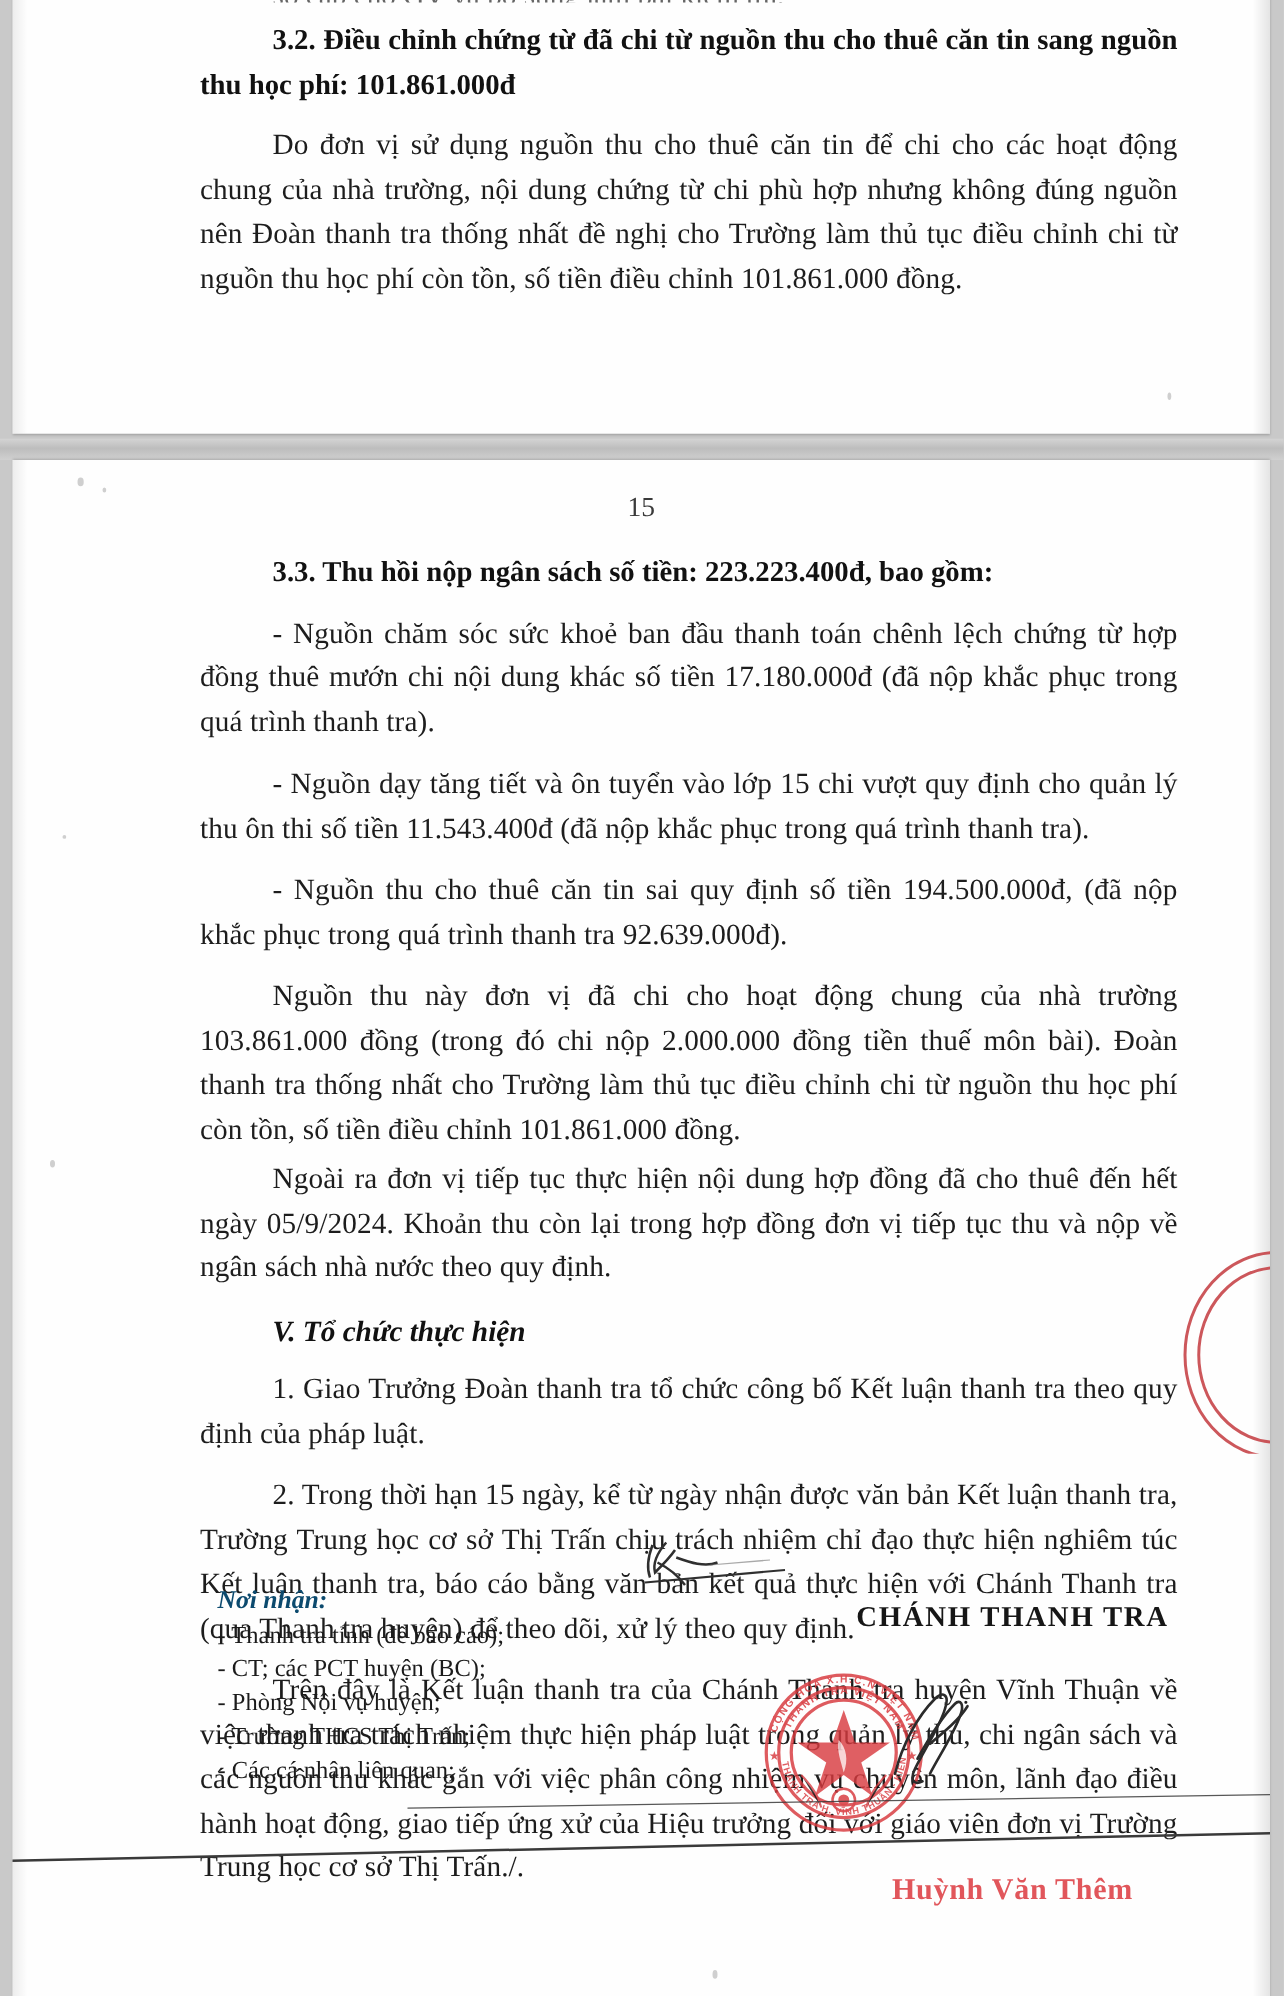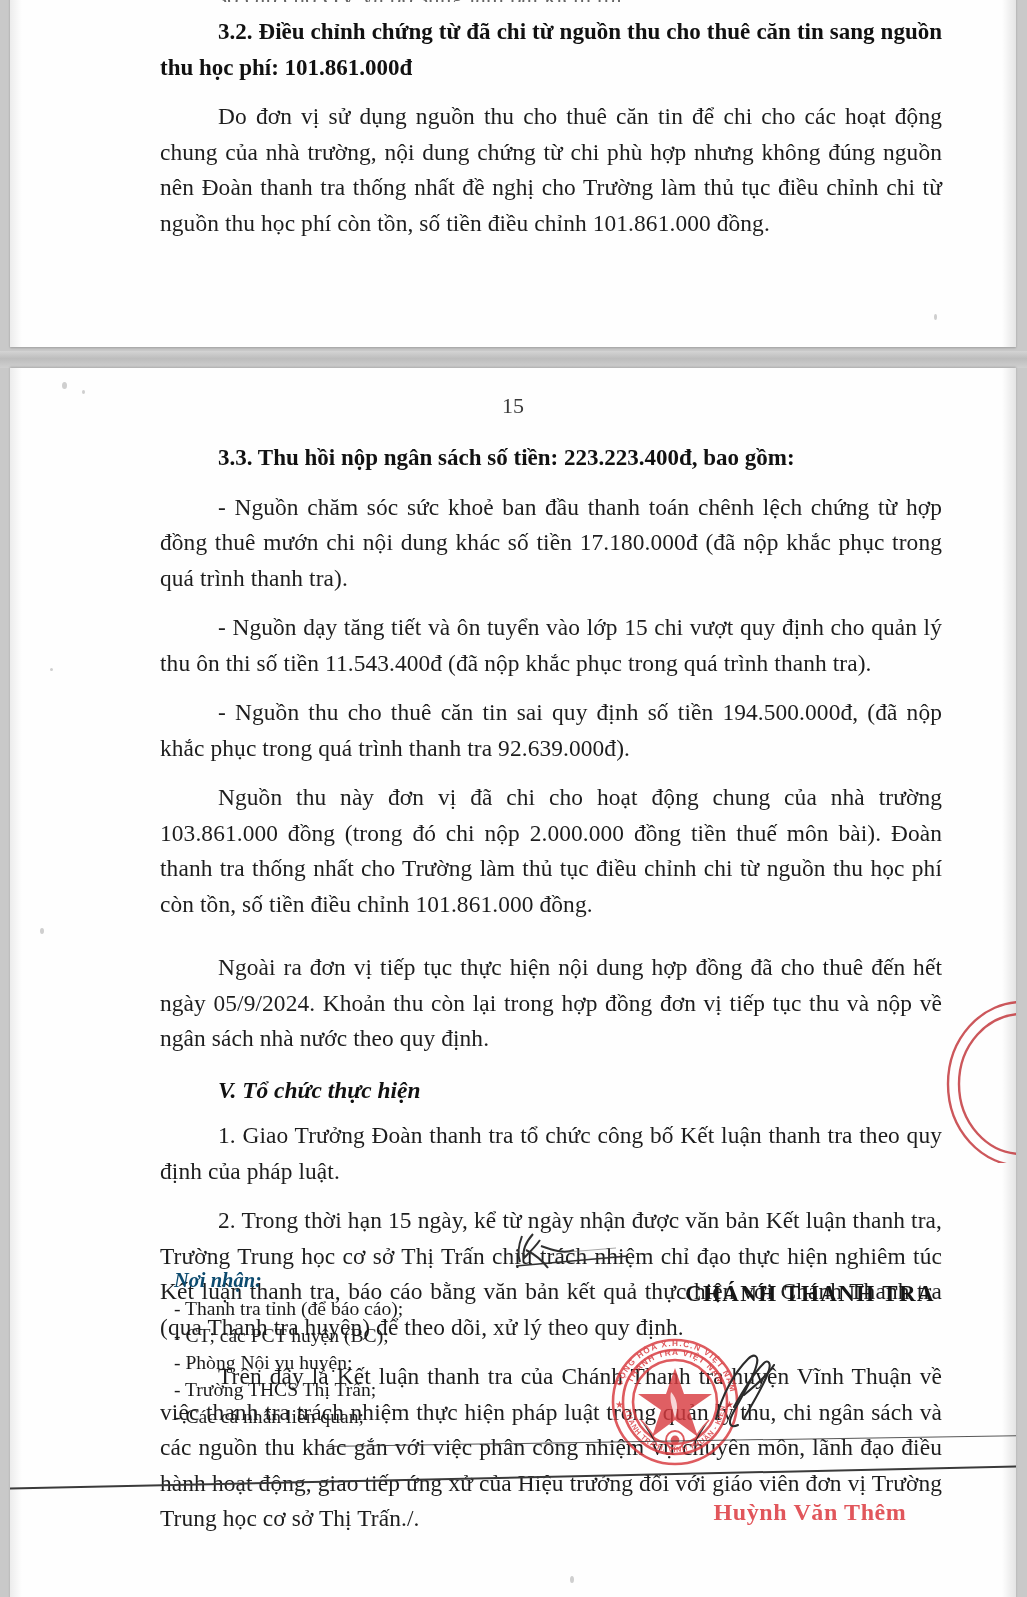--- a/index.html
+++ b/index.html
@@ -198,21 +198,21 @@
   <div class="pageno" style="top:25px;">15</div>
 
   <div class="col" style="top:72px;">
     <h3 class="head">3.3. Thu hồi nộp ngân sách số tiền: 223.223.400đ, bao gồm:</h3>
 
     <p class="body dash" style="margin-top:14px;">- Nguồn chăm sóc sức khoẻ ban đầu thanh toán chênh lệch chứng từ hợp đồng thuê mướn chi nội dung khác số tiền 17.180.000đ (đã nộp khắc phục trong quá trình thanh tra).</p>
     <p class="body dash" style="margin-top:14px;">- Nguồn dạy tăng tiết và ôn tuyển vào lớp 15 chi vượt quy định cho quản lý thu ôn thi số tiền 11.543.400đ (đã nộp khắc phục trong quá trình thanh tra).</p>
     <p class="body dash" style="margin-top:14px;">- Nguồn thu cho thuê căn tin sai quy định số tiền 194.500.000đ, (đã nộp khắc phục trong quá trình thanh tra 92.639.000đ).</p>
 
     <p class="body" style="margin-top:14px;">Nguồn thu này đơn vị đã chi cho hoạt động chung của nhà trường 103.861.000 đồng (trong đó chi nộp 2.000.000 đồng tiền thuế môn bài). Đoàn thanh tra thống nhất cho Trường làm thủ tục điều chỉnh chi từ nguồn thu học phí còn tồn, số tiền điều chỉnh 101.861.000 đồng.</p>
-    <p class="body" style="margin-top:28px;">Ngoài ra đơn vị tiếp tục thực hiện nội dung hợp đồng đã cho thuê đến hết ngày 05/9/2024. Khoản thu còn lại trong hợp đồng đơn vị tiếp tục thu và nộp về ngân sách nhà nước theo quy định.</p>
+    <p class="body" style="margin-top:4px;">Ngoài ra đơn vị tiếp tục thực hiện nội dung hợp đồng đã cho thuê đến hết ngày 05/9/2024. Khoản thu còn lại trong hợp đồng đơn vị tiếp tục thu và nộp về ngân sách nhà nước theo quy định.</p>
 
     <h4 class="sec" style="margin-top:16px;font-style:italic;">V. Tổ chức thực hiện</h4>
 
     <p class="body" style="margin-top:10px;">1. Giao Trưởng Đoàn thanh tra tổ chức công bố Kết luận thanh tra theo quy định của pháp luật.</p>
     <p class="body" style="margin-top:14px;">2. Trong thời hạn 15 ngày, kể từ ngày nhận được văn bản Kết luận thanh tra, Trường Trung học cơ sở Thị Trấn chịu trách nhiệm chỉ đạo thực hiện nghiêm túc Kết luận thanh tra, báo cáo bằng văn bản kết quả thực hiện với Chánh Thanh tra (qua Thanh tra huyện) để theo dõi, xử lý theo quy định.</p>
     <p class="body" style="margin-top:14px;">Trên đây là Kết luận thanh tra của Chánh Thanh tra huyện Vĩnh Thuận về việc thanh tra trách nhiệm thực hiện pháp luật trong quản lý thu, chi ngân sách và các nguồn thu khác gắn với việc phân công nhiệm vụ chuyên môn, lãnh đạo điều hành hoạt động, giao tiếp ứng xử của Hiệu trưởng đối với giáo viên đơn vị Trường Trung học cơ sở Thị Trấn./.</p>
   </div>
 
   <div style="position:absolute;left:920px;top:630px;width:96px;height:165px;overflow:hidden;">
     <svg width="200" height="175" viewBox="0 0 200 175">

